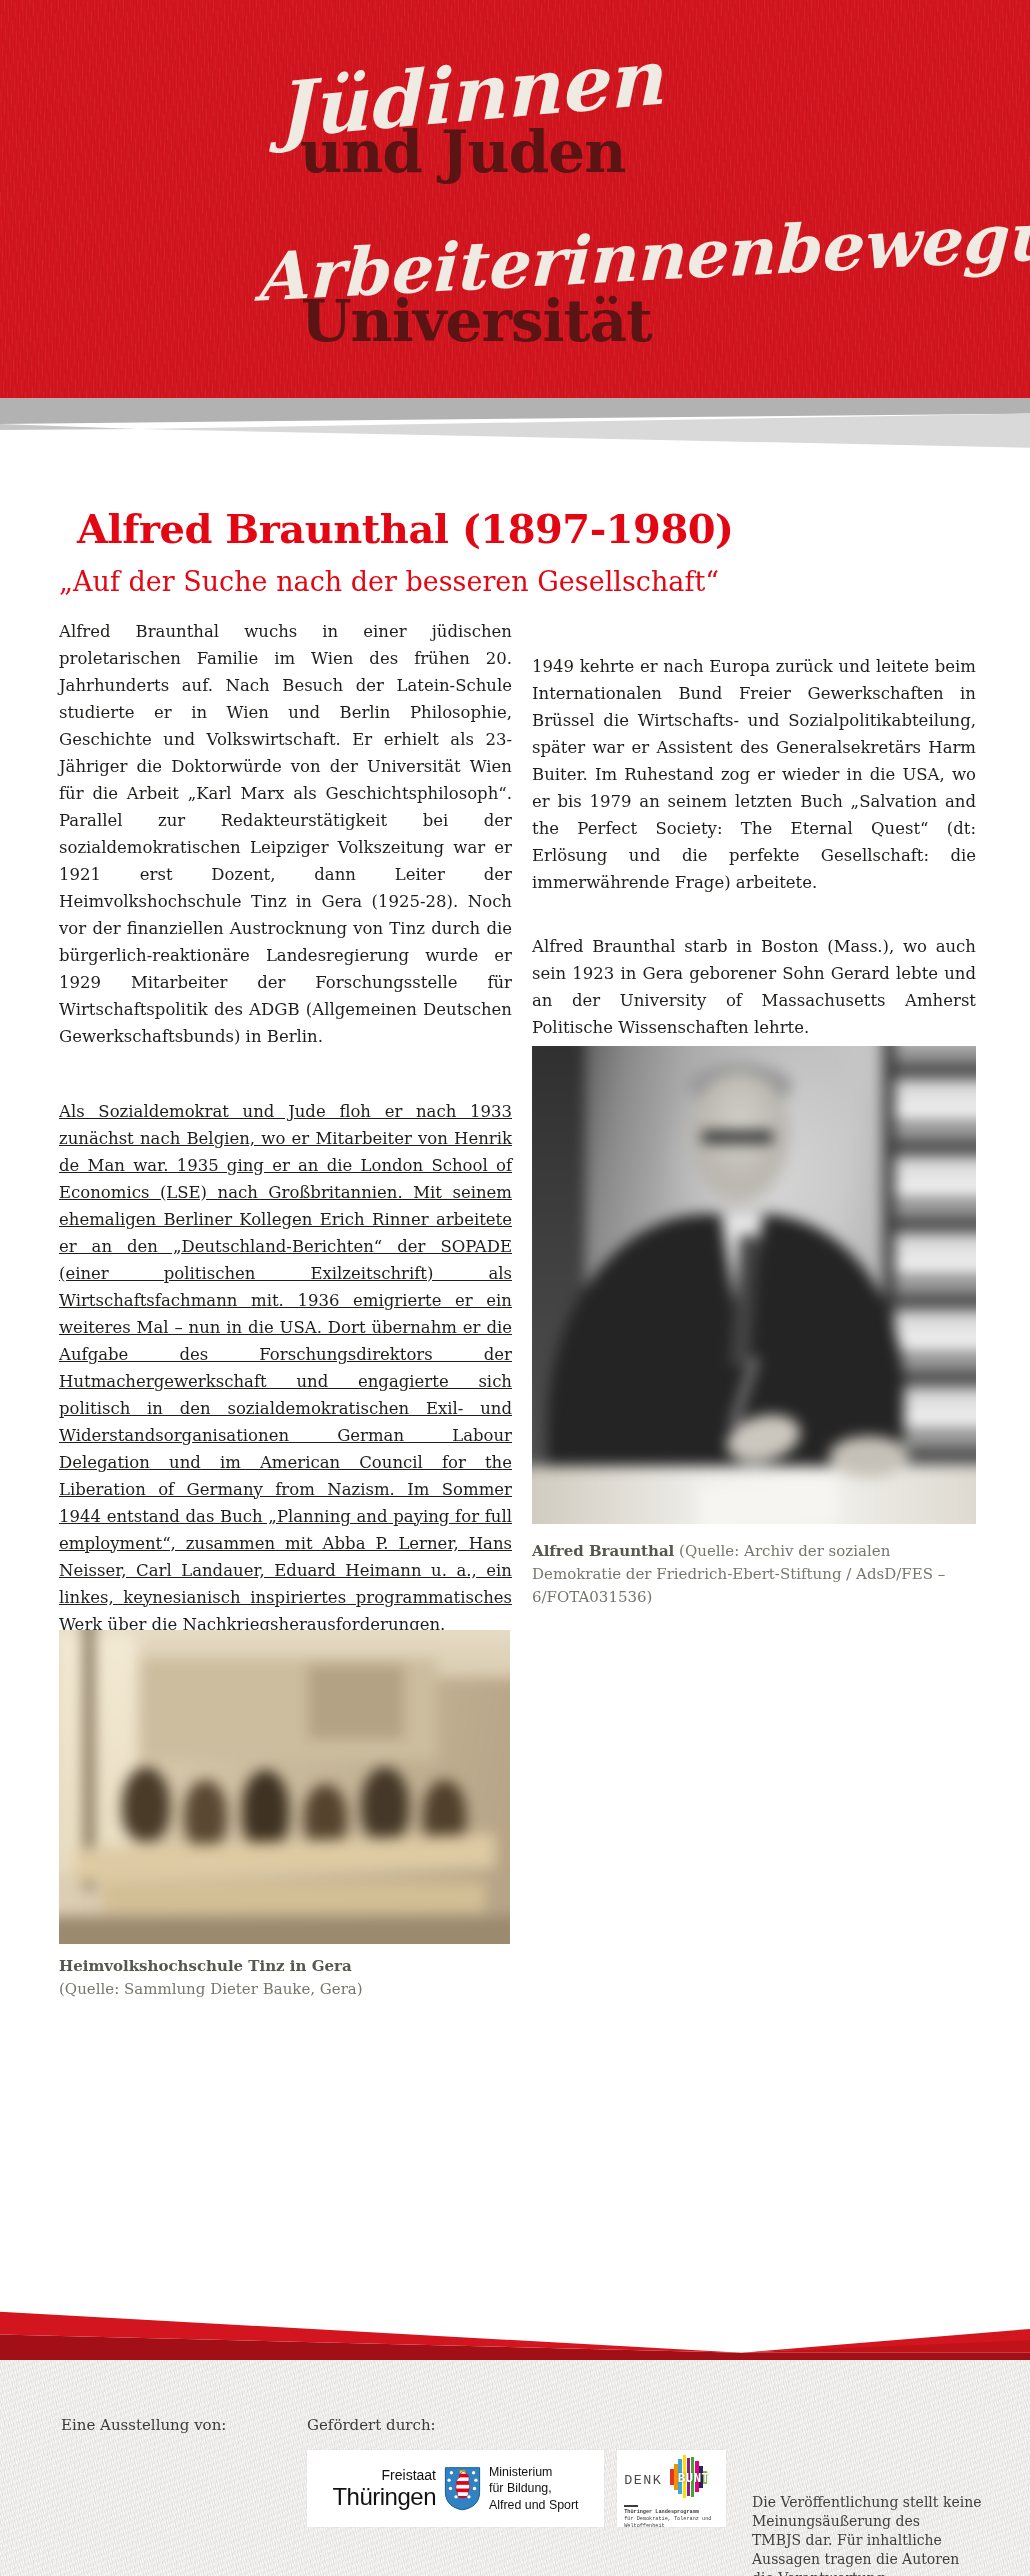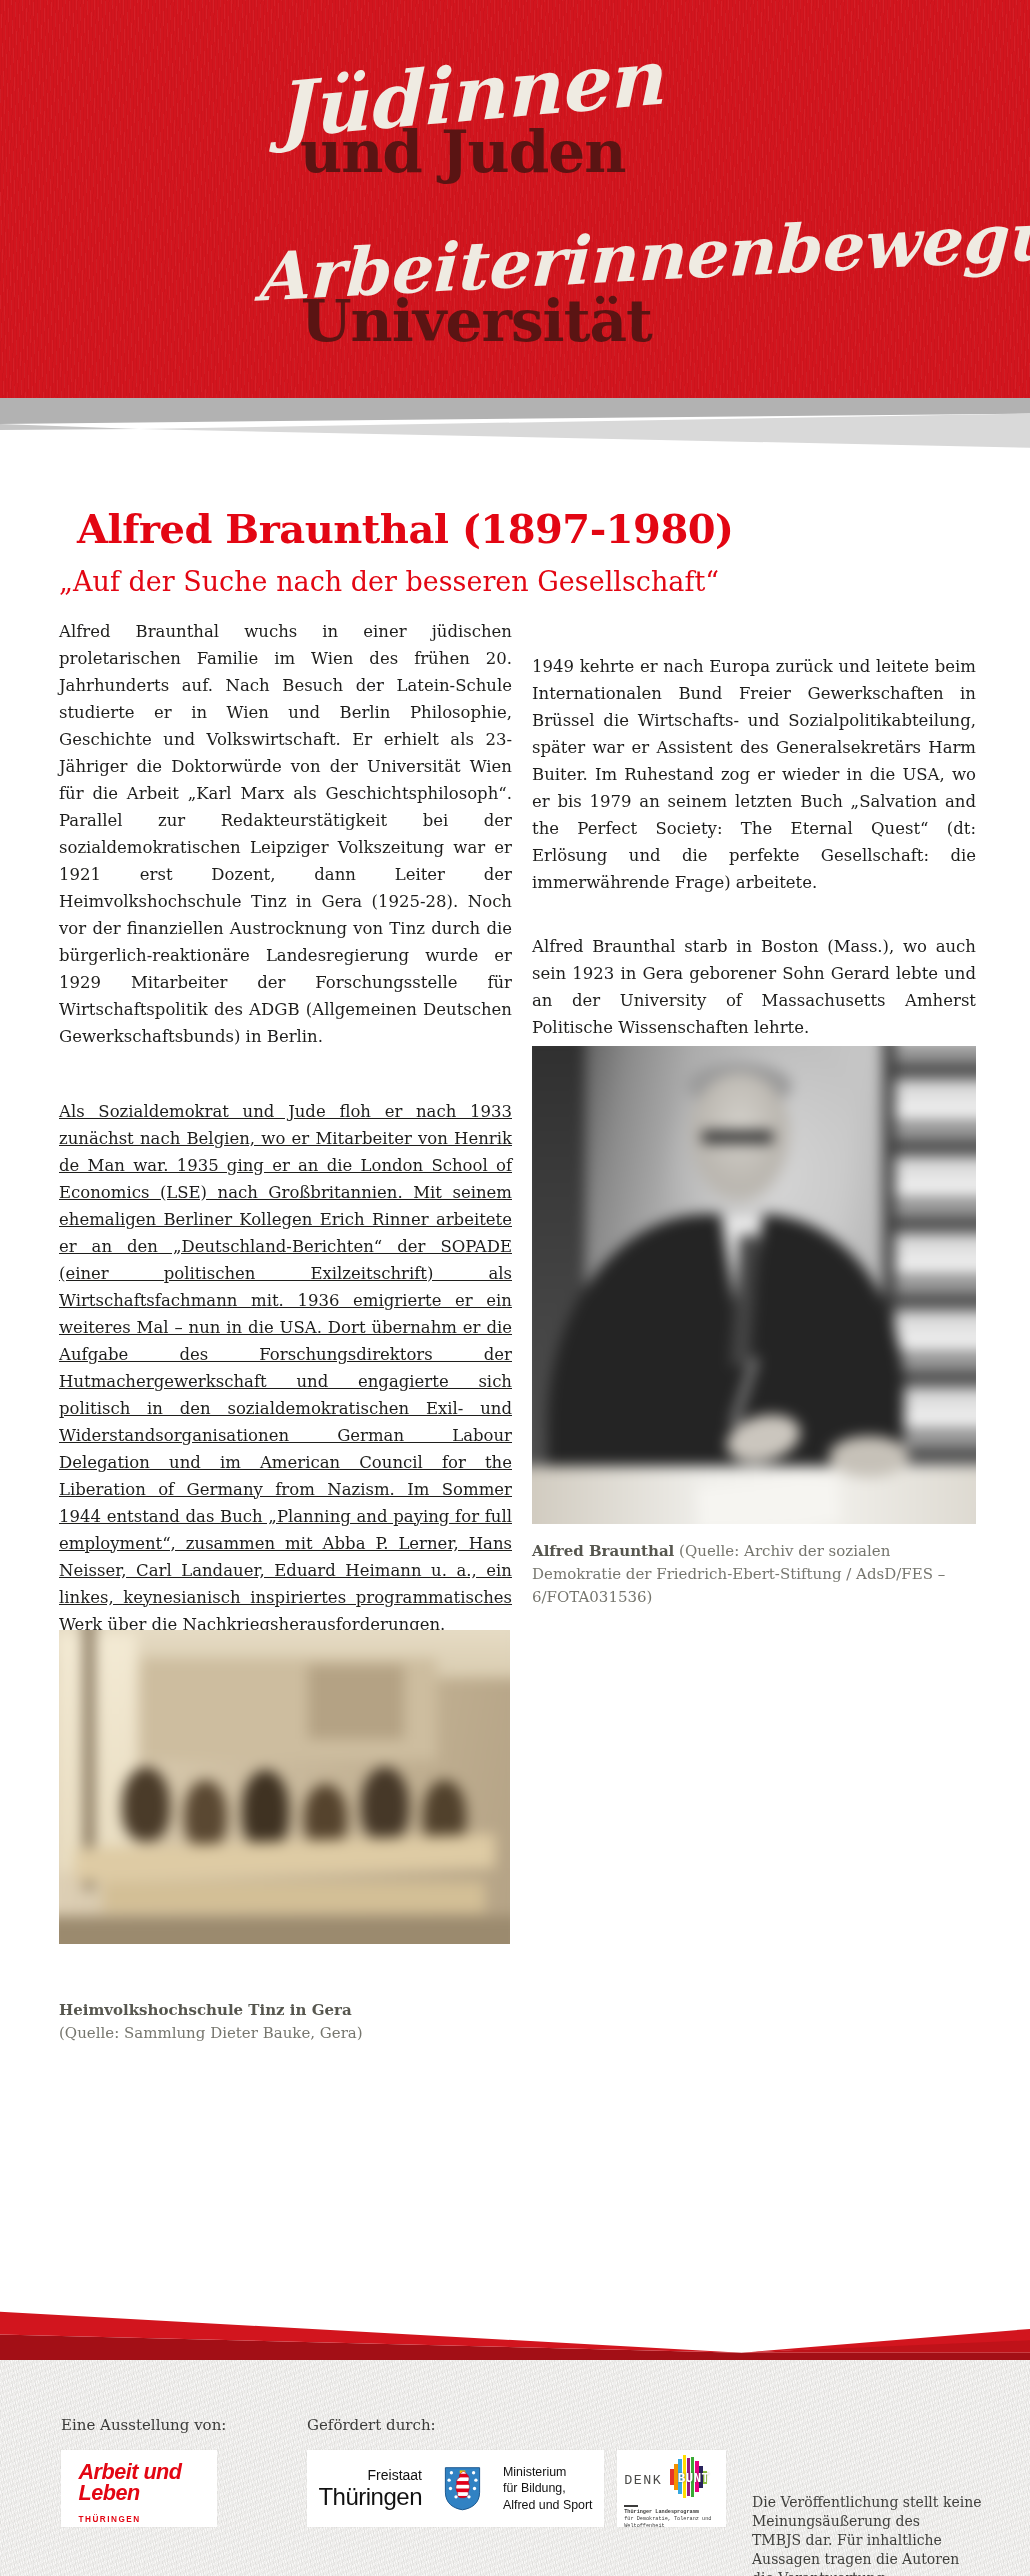--- a/index.html
+++ b/index.html
@@ -92,21 +92,21 @@
   .pl-p3{left:41%;top:45%;width:10%;height:23%;background:#3f3222;}
   .pl-p4{left:54%;top:49%;width:9%;height:19%;background:#55432d;}
   .pl-p5{left:66%;top:44%;width:10%;height:22%;background:#463828;}
   .pl-p6{left:79%;top:48%;width:9%;height:20%;background:#51412c;}
   .pl-table{left:6%;top:66%;width:88%;height:10%;background:#decba4;transform:skewY(-2deg);}
   .pl-table2{left:12%;top:78%;width:80%;height:9%;background:#d3bf96;}
   .pl-floor{left:0;bottom:-2%;width:100%;height:14%;background:#9b8a6e;}
 
   
   .caption{position:absolute;font-size:15px;line-height:23px;color:#76766e;}
-  .caption .cap-bold{font-weight:700;color:#57574f;margin-top:44px;}
+  .caption .cap-bold{font-weight:700;color:#57574f;}
   .caption-right{left:532px;top:1540px;width:444px;}
   .caption-left{left:59px;top:1955px;width:451px;}
   .caption-left .cap-bold{display:block;}
 
   
   .footer-band{position:absolute;left:0;top:2303px;width:1030px;height:57px;}
   .footer-band svg{display:block;width:100%;height:100%;}
 
   
   .poster-footer{
@@ -124,21 +124,21 @@
   .f-card-aul{left:61px;width:156px;}
   .f-card-fs{left:307px;width:297px;}
   .f-card-db{left:617px;width:109px;}
 
   
   .aul-inner{padding:12.4px 0 0 17.5px;font-family:"Liberation Sans", sans-serif;}
   .aul-main{font-style:italic;font-weight:700;font-size:21.6px;line-height:20.6px;color:#e30613;letter-spacing:-0.5px;}
   .aul-region{margin-top:11.3px;font-size:8.2px;font-weight:700;letter-spacing:1.5px;color:#e30613;}
 
   
-  .fs-inner{height:100%;display:flex;align-items:center;justify-content:center;gap:22px;font-family:"Liberation Sans", sans-serif;color:#111;border-radius:12px;}
+  .fs-inner{height:100%;display:flex;align-items:center;justify-content:center;gap:8px;font-family:"Liberation Sans", sans-serif;color:#111;border-radius:12px;}
   .fs-name{text-align:right;line-height:1;}
   .fs-small{font-size:14px;margin-bottom:3.1px;}
   .fs-big{font-size:24px;letter-spacing:-0.5px;}
   .fs-shield{width:37px;height:45px;flex:0 0 auto;}
   .fs-ministry{font-size:12.4px;line-height:16.5px;text-align:left;}
 
   
   .db-inner{position:relative;height:100%;padding:5.2px 6.2px;box-sizing:border-box;font-family:Liberation Mono, monospace;}
   .db-row{position:relative;height:47px;}
   .db-denk{position:absolute;left:1px;top:17.5px;font-size:13.4px;letter-spacing:1.5px;color:#4a4a48;}
@@ -233,29 +233,20 @@
     <polygon points="1440,96 2000,66 2000,96" fill="#bf1219"></polygon>
     <polygon points="0,17 1440,96 0,61" fill="#d2151e"></polygon>
     <polygon points="1440,96 2000,50 2000,72" fill="#d2151e"></polygon>
   </svg>
 </div>
 
 <div class="poster-footer">
   <div class="f-label f-label-exhibit">Eine Ausstellung von:</div>
   <div class="f-label f-label-funded">Gefördert durch:</div>
 
-  <div class="f-card f-card-aul">
-    <div class="aul-inner">
-      <div class="aul-main">
-        <div>Arbeit und</div>
-        <div>Leben</div>
-      </div>
-      <div class="aul-region">THÜRINGEN</div>
-    </div>
-  </div>
 
   <div class="f-card f-card-fs">
     <div class="fs-inner">
       <div class="fs-name">
         <div class="fs-small">Freistaat</div>
         <div class="fs-big">Thüringen</div>
       </div>
       <svg class="fs-shield" viewBox="0 0 40 48">
         <defs>
           <pattern id="lionstripes" width="4" height="8" patternUnits="userSpaceOnUse">

